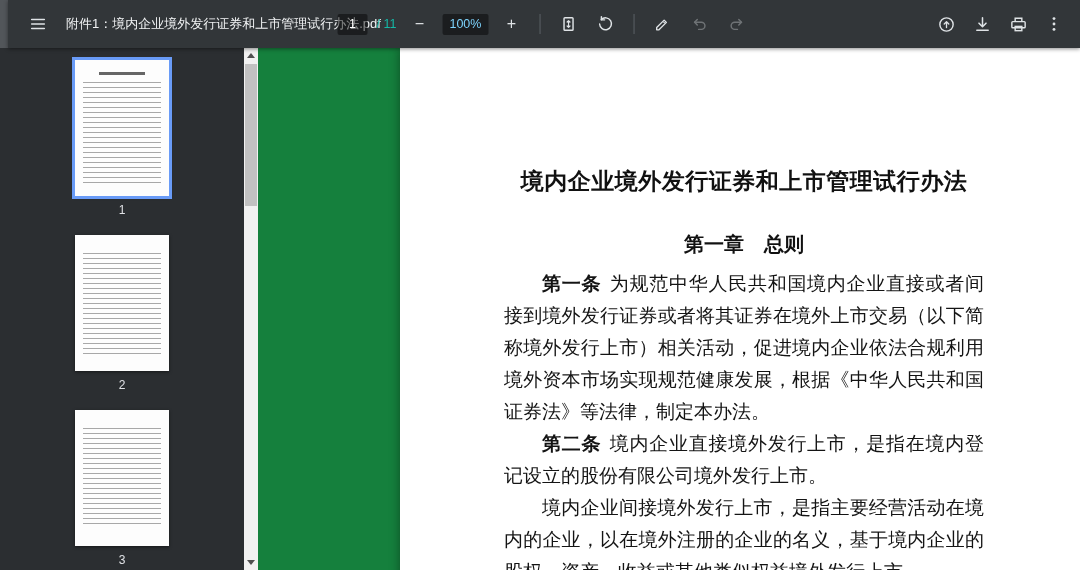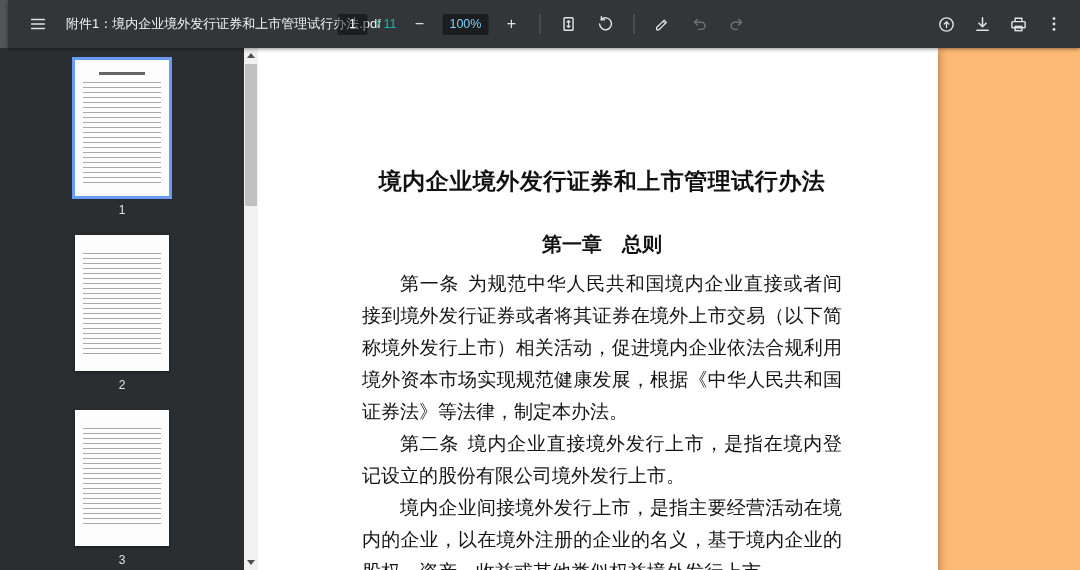--- a/index.html
+++ b/index.html
@@ -63,33 +63,33 @@
   
   .sidebar-scrollbar { width:14px; background:#f1f1f1; position:relative; flex:0 0 auto; }
   .sb-btn { position:absolute; left:0; width:14px; height:15px; display:flex; align-items:center; justify-content:center; cursor:pointer; }
   .sb-btn.up { top:0; }
   .sb-btn.down { bottom:0; }
   .tri-up { width:0; height:0; border-left:4px solid transparent; border-right:4px solid transparent; border-bottom:5px solid #505050; }
   .tri-down { width:0; height:0; border-left:4px solid transparent; border-right:4px solid transparent; border-top:5px solid #505050; }
   .sb-thumb { position:absolute; top:16px; left:1px; width:12px; height:142px; background:#c1c1c1; cursor:pointer; }
 
   
-  .content { flex:1; display:flex; justify-content:flex-start; align-items:flex-start; overflow:hidden; background:#fdba74; }
+  .content { flex:1; display:flex; justify-content:flex-end; align-items:flex-start; overflow:hidden; background:#15803d; }
   .doc-page {
     width:680px; height:961px; background:#ffffff;
     padding:118px 96px 0 104px; box-shadow:0 0 10px rgba(0,0,0,.4);
     font-family:"Liberation Serif","DejaVu Serif",serif; color:#111;
   }
   .doc-h1 { font-size:23px; font-weight:bold; text-align:center; letter-spacing:.5px; margin-bottom:34px; }
   .doc-h2 { font-size:20px; font-weight:bold; text-align:center; margin-bottom:10px; }
   .doc-p {
     font-size:19px; line-height:32px; text-align:justify; text-justify:inter-character;
     text-indent:2em; color:#141414;
   }
-  .doc-p .lead { font-weight:normal; margin-right:.45em; }
+  .doc-p .lead { font-weight:bold; margin-right:.45em; }
   .doc-p .lead:empty { margin-right:0; }
 </style>
 </head>
 <body>
 
 <div class="app">
 
   <header class="toolbar">
     <div class="tb-left">
       <button class="icon-btn" title="Menu">

